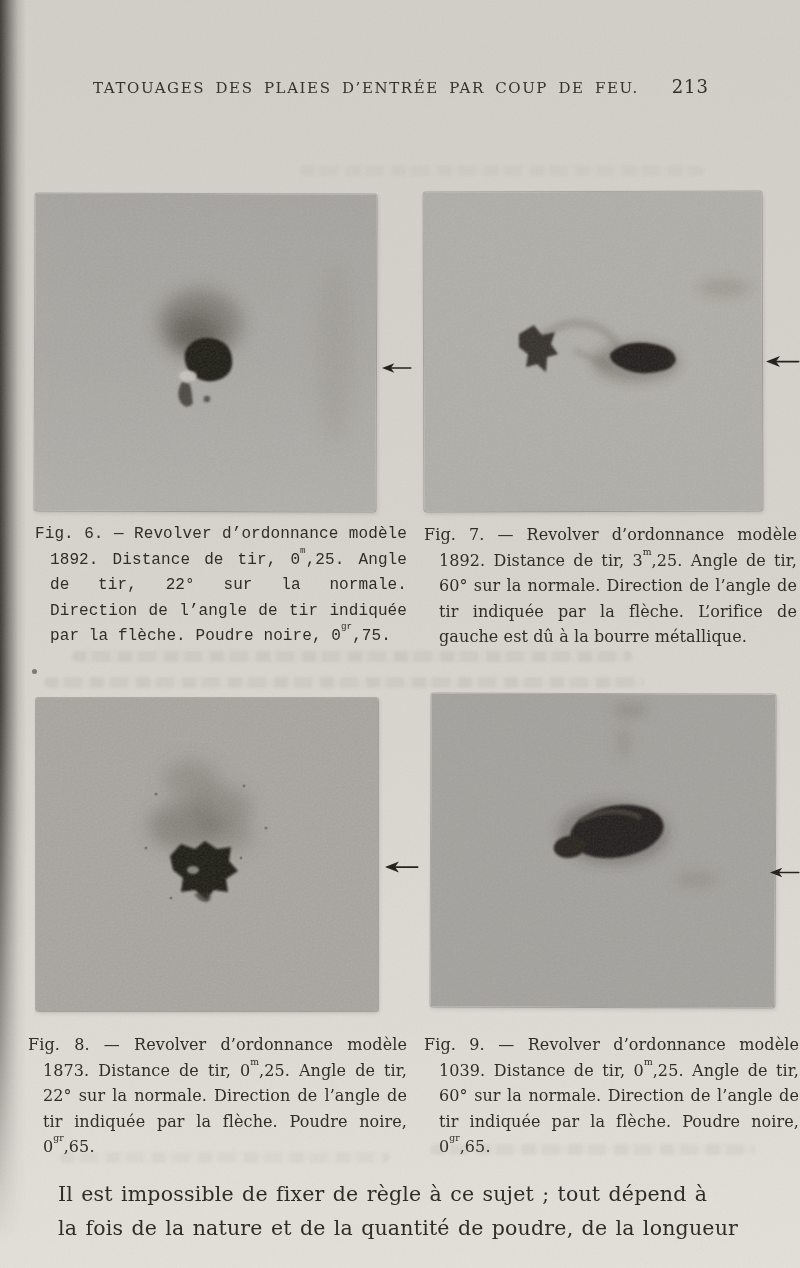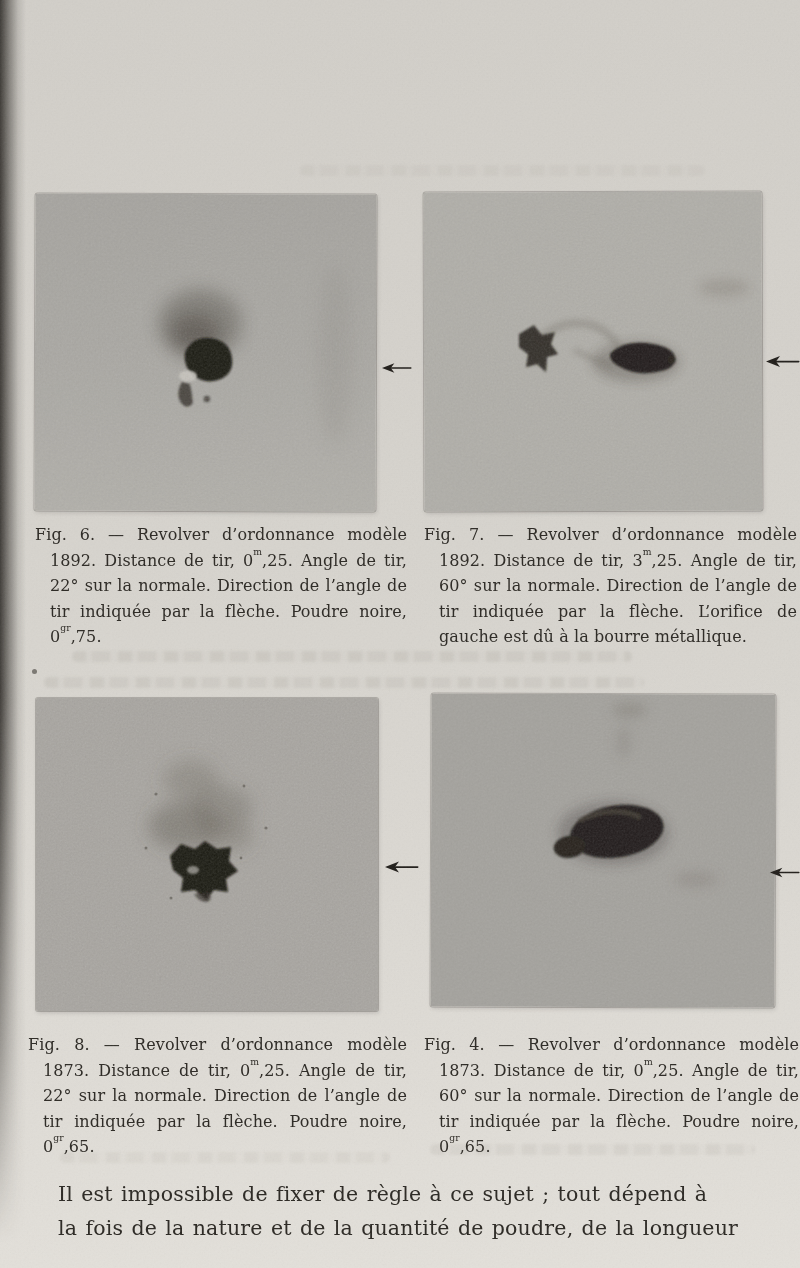--- a/index.html
+++ b/index.html
@@ -46,21 +46,21 @@
   .ar7{left:766px; top:355px; width:34px; height:13px;}
   .ar8{left:385px; top:861px; width:34px; height:12px;}
   .ar9{left:770px; top:866px; width:30px; height:13px;}
   .caption{
     position:absolute; margin:0;
     font-size:16px; line-height:1.6; color:#2c2924;
     text-align:justify; padding-left:15px; text-indent:-15px;
     letter-spacing:.1px;
   }
   .caption sup{font-size:.58em; position:relative; top:-.5em; letter-spacing:0;}
-  .cap6{left:35px;  top:522px;  width:357px;}
+  .cap6{left:35px;  top:522px;  width:357px;font-family:Liberation Mono, monospace;}
   .cap7{left:424px; top:522px;  width:358px;}
   .cap8{left:28px;  top:1032px; width:364px;}
   .cap9{left:424px; top:1032px; width:360px;}
   .ghost{
     position:absolute; height:11px; border-radius:5px; pointer-events:none;
     background:repeating-linear-gradient(to right, rgba(112,106,95,.20) 0 14px, rgba(112,106,95,.05) 14px 20px, rgba(112,106,95,.17) 20px 38px, rgba(112,106,95,.04) 38px 46px);
     filter:blur(1.4px); opacity:.55;
   }
   .g1{left:300px; top:165px;  width:405px; opacity:.3;}
   .g2{left:72px;  top:651px;  width:560px;}
@@ -94,20 +94,24 @@
       <stop offset="0" stop-color="#a5a39e"></stop>
         <stop offset=".5" stop-color="#a9a7a2"></stop>
         <stop offset="1" stop-color="#b1afa9"></stop>
     </linearGradient>
   </defs>
 </svg>
 
 <div class="page">
   <div class="gutter-shadow"></div>
 
+  <div class="header">
+    <span class="title">TATOUAGES DES PLAIES D’ENTRÉE PAR COUP DE FEU.</span>
+    <span class="pageno">213</span>
+  </div>
 
 
   <div class="ghost g1"></div>
 
   <svg class="photo ph6" viewBox="0 0 341 317" preserveAspectRatio="none" role="img" aria-label="gunshot-entry-wound-photograph">
     <rect width="341" height="317" fill="url(#phbg)"></rect>
     <g filter="url(#bl9)">
       <ellipse cx="165" cy="130" rx="42" ry="35" fill="#57524a" opacity=".5"></ellipse>
       <ellipse cx="160" cy="140" rx="25" ry="20" fill="#443f38" opacity=".5"></ellipse>
       <ellipse cx="300" cy="160" rx="18" ry="90" fill="#8f8c86" opacity=".3"></ellipse>
@@ -196,21 +200,21 @@
   <svg class="arrow ar8" viewBox="0 0 34 12">
     <path d="M0,6 L14,0.5 L10,6 L14,11.5 Z"></path>
       <rect x="8.5" y="5.2" width="25" height="1.7" rx=".8"></rect>
   </svg>
   <svg class="arrow ar9" viewBox="0 0 34 12">
     <path d="M0,6 L14,0.5 L10,6 L14,11.5 Z"></path>
       <rect x="8.5" y="5.2" width="25" height="1.7" rx=".8"></rect>
   </svg>
 
   <figcaption class="caption cap8"><span>Fig. 8. — Revolver d’ordonnance modèle 1873. Distance de tir, 0</span><sup>m</sup><span>,25. Angle de tir, 22° sur la normale. Direction de l’angle de tir indiquée par la flèche. Poudre noire, 0</span><sup>gr</sup><span>,65.</span></figcaption>
-  <figcaption class="caption cap9"><span>Fig. 4. — Revolver d’ordonnance modèle 1873. Distance de tir, 0</span><sup>m</sup><span>,25. Angle de tir, 60° sur la normale. Direction de l’angle de tir indiquée par la flèche. Poudre noire, 0</span><sup>gr</sup><span>,65.</span></figcaption>
+  <figcaption class="caption cap9"><span>Fig. 9. — Revolver d’ordonnance modèle 1039. Distance de tir, 0</span><sup>m</sup><span>,25. Angle de tir, 60° sur la normale. Direction de l’angle de tir indiquée par la flèche. Poudre noire, 0</span><sup>gr</sup><span>,65.</span></figcaption>
 
   <div class="ghost g4"></div>
   <div class="ghost g5"></div>
 
   <p class="para closing">Il est impossible de fixer de règle à ce sujet ; tout dépend à
 la fois de la nature et de la quantité de poudre, de la longueur</p>
 
   <svg class="paper-grain" width="800" height="1268">
     <rect width="800" height="1268" filter="url(#grain)"></rect>
   </svg>

